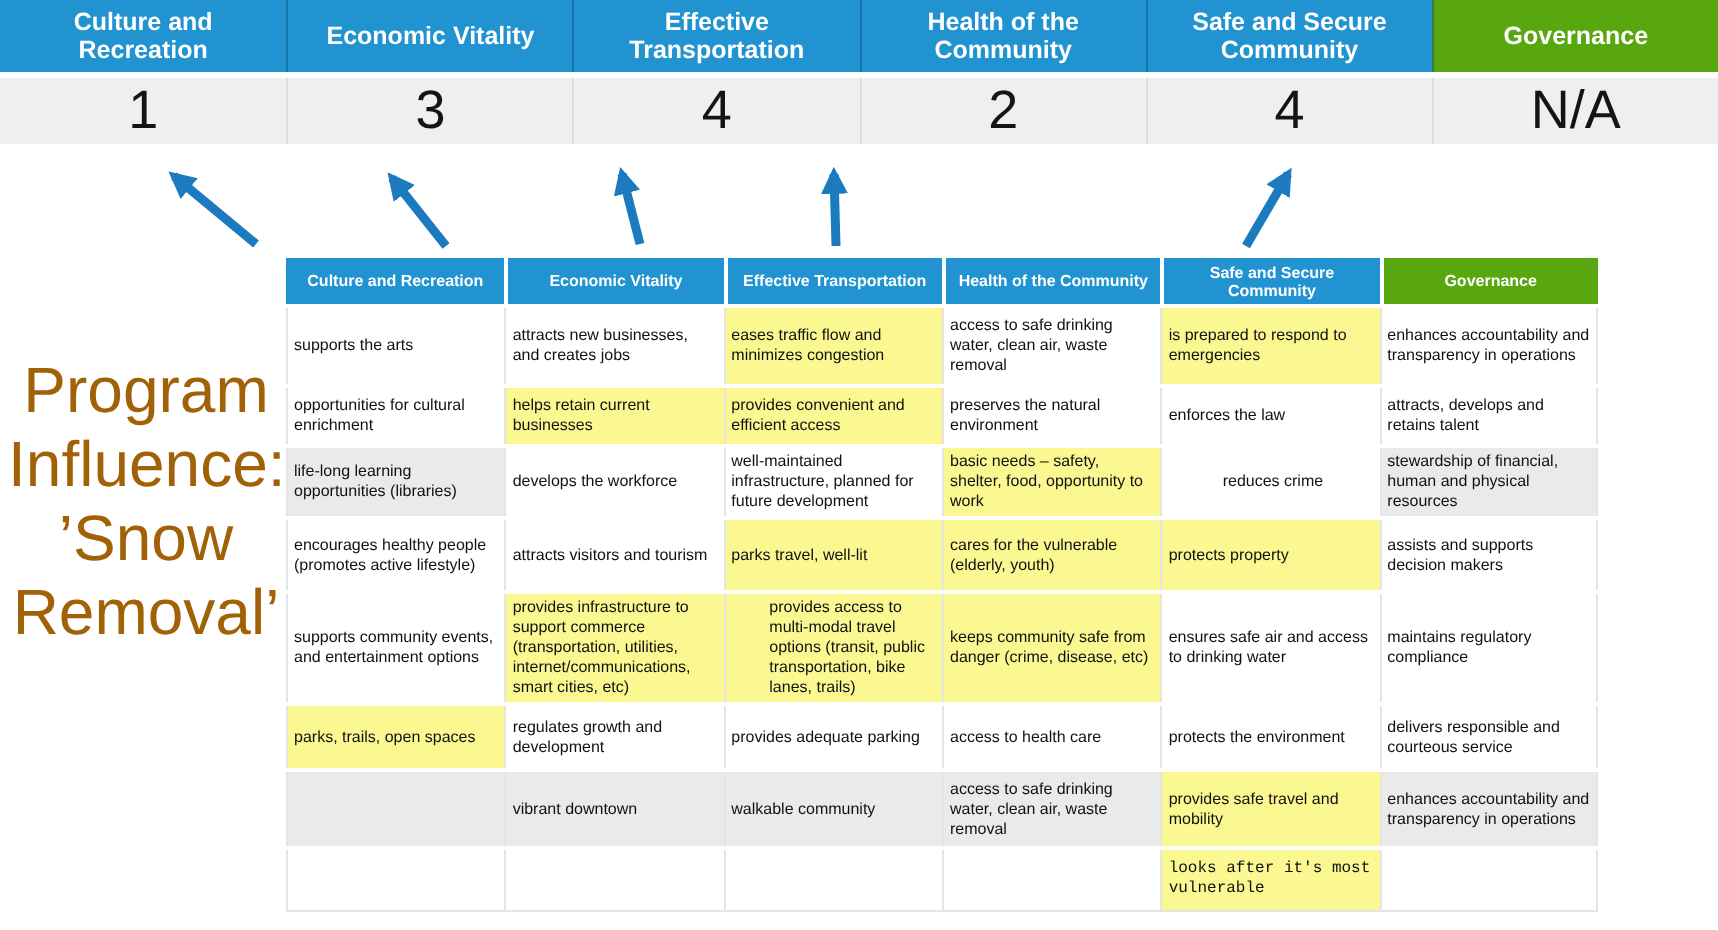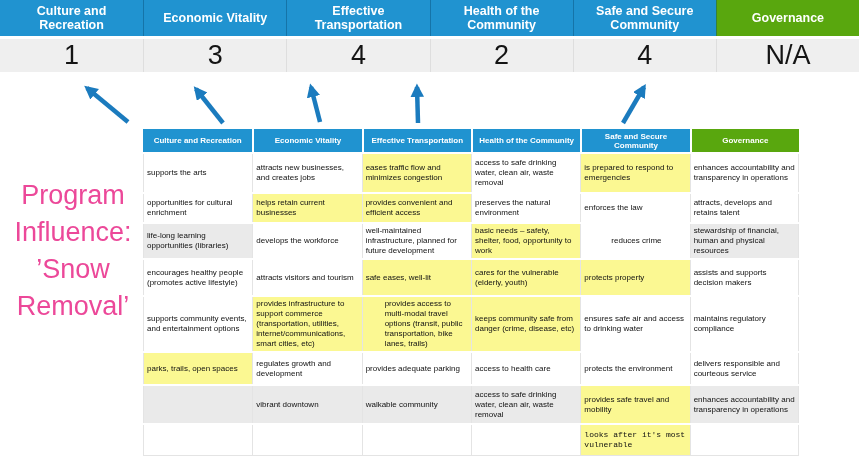--- a/index.html
+++ b/index.html
@@ -20,21 +20,21 @@
   .band-score{
     height:33px;background:var(--scorebg);font-size:27px;line-height:33px;text-align:center;
     color:#141414;border-left:1px solid #dedede;box-sizing:border-box;
   }
   .band-col:first-child .band-score{border-left:none;}
   
   .arrows{position:absolute;left:0;top:72px;width:859px;height:57px;}
   
   .program-label{
     position:absolute;left:4px;top:177px;width:138px;text-align:center;
-    font-size:27px;line-height:37px;white-space:pre-line;color:#ec4899;
+    font-size:32px;line-height:37px;white-space:pre-line;color:#a16207;
   }
   
   .matrix{
     position:absolute;left:143px;top:129px;width:656px;
     display:grid;grid-template-columns:repeat(6,1fr);row-gap:2px;align-content:start;
   }
   .m-h{
     height:23px;background:var(--blue);color:#fff;font-size:8px;font-weight:bold;line-height:9px;
     display:flex;align-items:center;justify-content:center;text-align:center;
     padding:1px 3px;box-sizing:border-box;border-left:2px solid #fff;
@@ -162,21 +162,21 @@
       <div class="m-c sh c5" style="min-height: 34px;">
         <span>stewardship of financial, human and physical resources</span>
       </div>
       <div class="m-c" style="min-height: 35px;">
         <span>encourages healthy people (promotes active lifestyle)</span>
       </div>
       <div class="m-c" style="min-height: 35px;">
         <span>attracts visitors and tourism</span>
       </div>
       <div class="m-c hl" style="min-height: 35px;">
-        <span>safe eases, well-lit</span>
+        <span>parks travel, well-lit</span>
       </div>
       <div class="m-c hl" style="min-height: 35px;">
         <span>cares for the vulnerable (elderly, youth)</span>
       </div>
       <div class="m-c hl" style="min-height: 35px;">
         <span>protects property</span>
       </div>
       <div class="m-c c5" style="min-height: 35px;">
         <span>assists and supports decision makers</span>
       </div>

